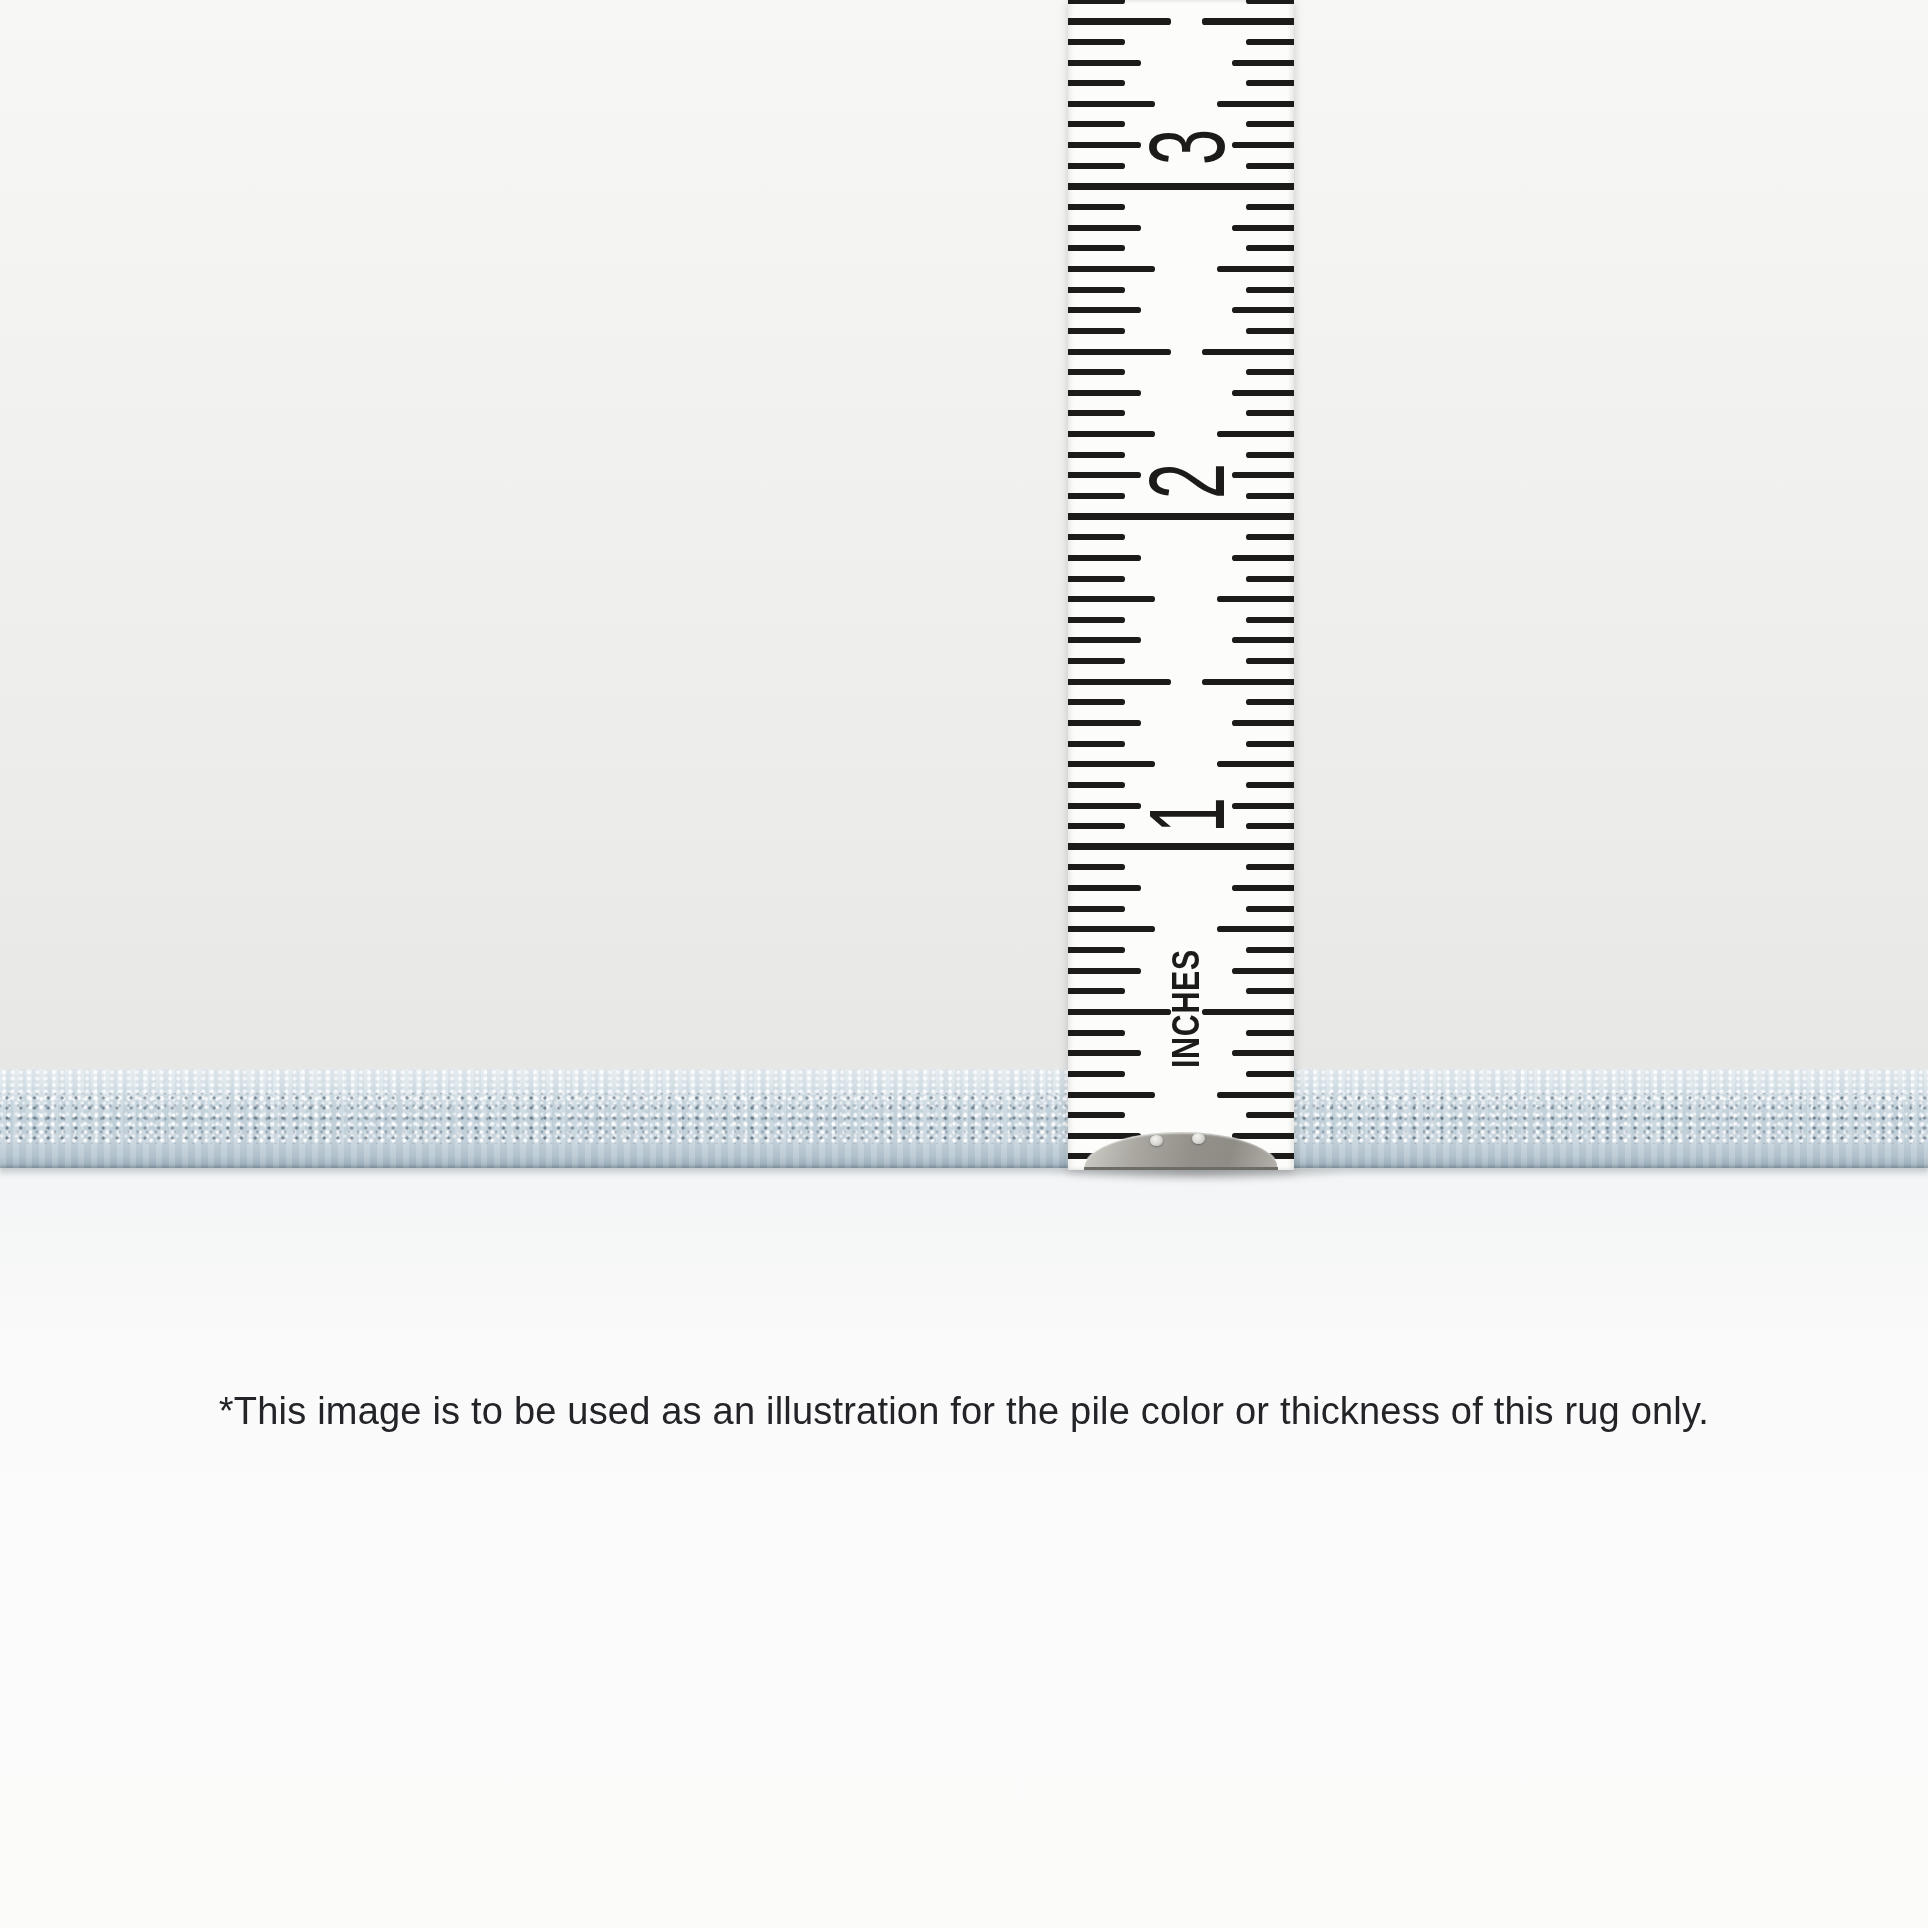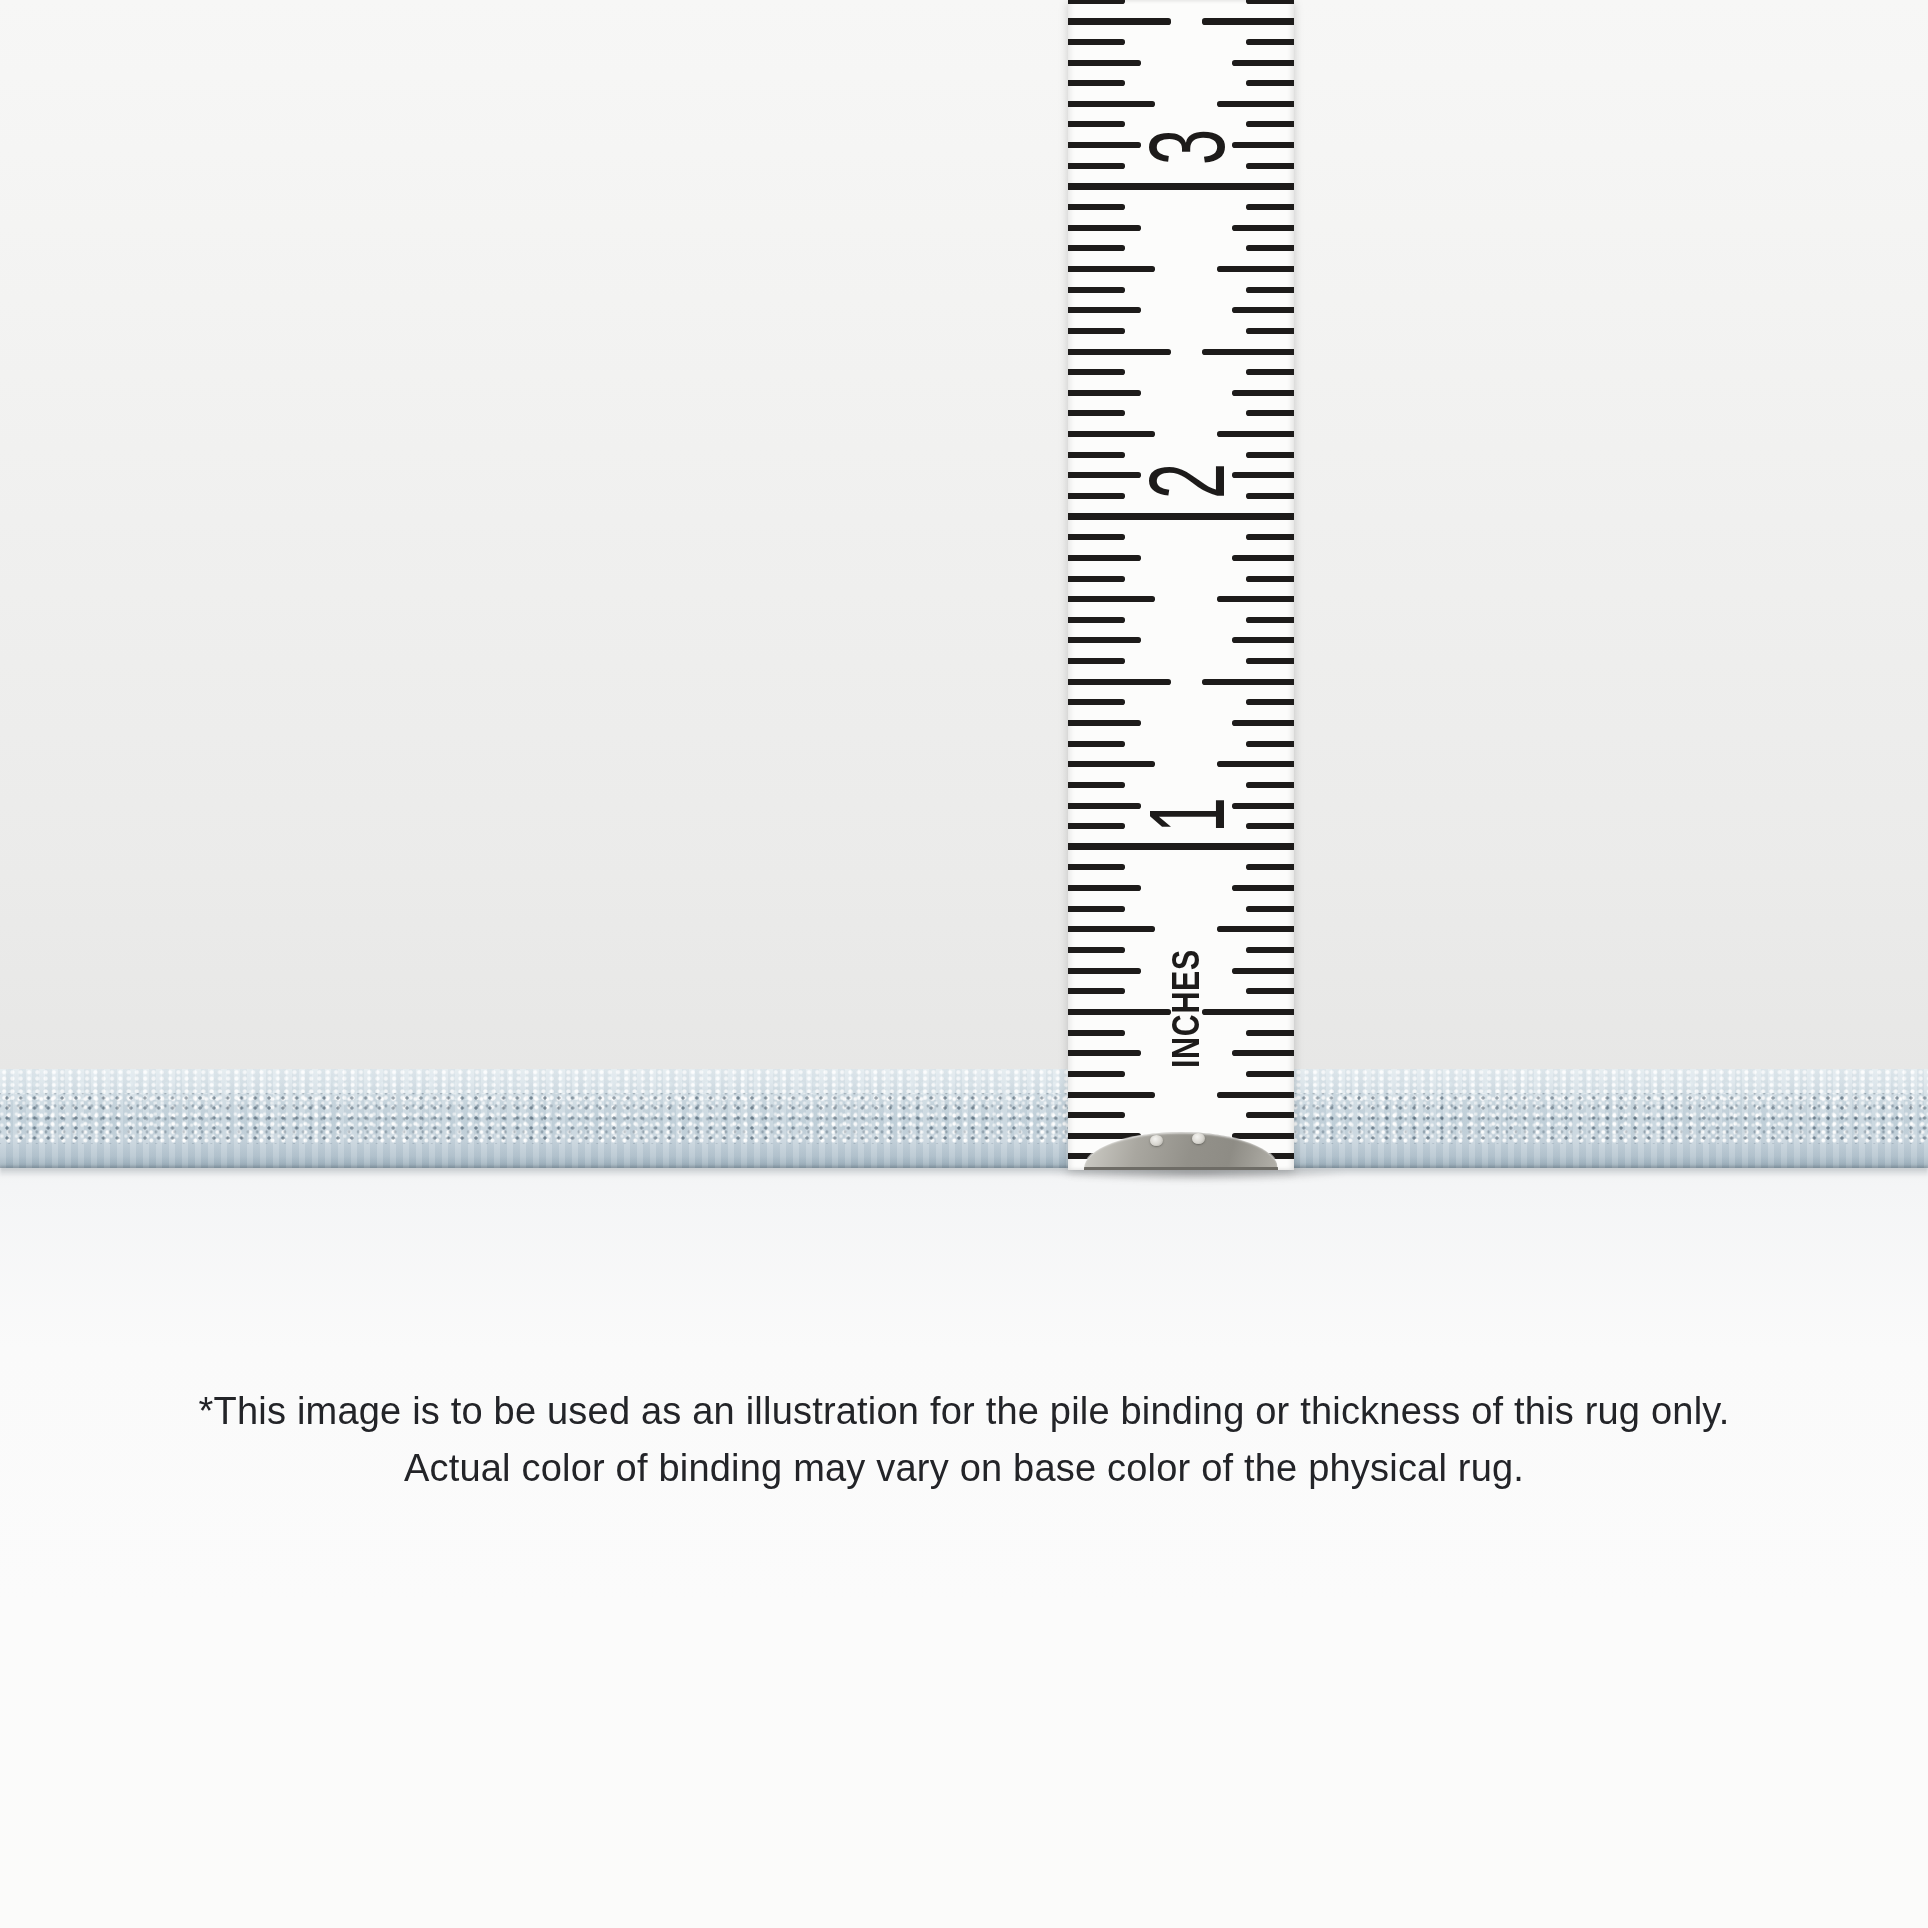--- a/index.html
+++ b/index.html
@@ -255,18 +255,17 @@
       <span>INCHES</span>
     </span>
 
     <div class="metal-end">
       <div class="rivet r1"></div>
       <div class="rivet r2"></div>
     </div>
   </div>
 
   <div class="disclaimer">
-    <div>*This image is to be used as an illustration for the pile binding or thickness of this rug only.</div>
-    <div>Actual color of binding may vary on base color of the physical rug.</div>
+    <div>*This image is to be used as an illustration for the pile color or thickness of this rug only.</div>
   </div>
 
 </div>
 
 
 </body></html>

